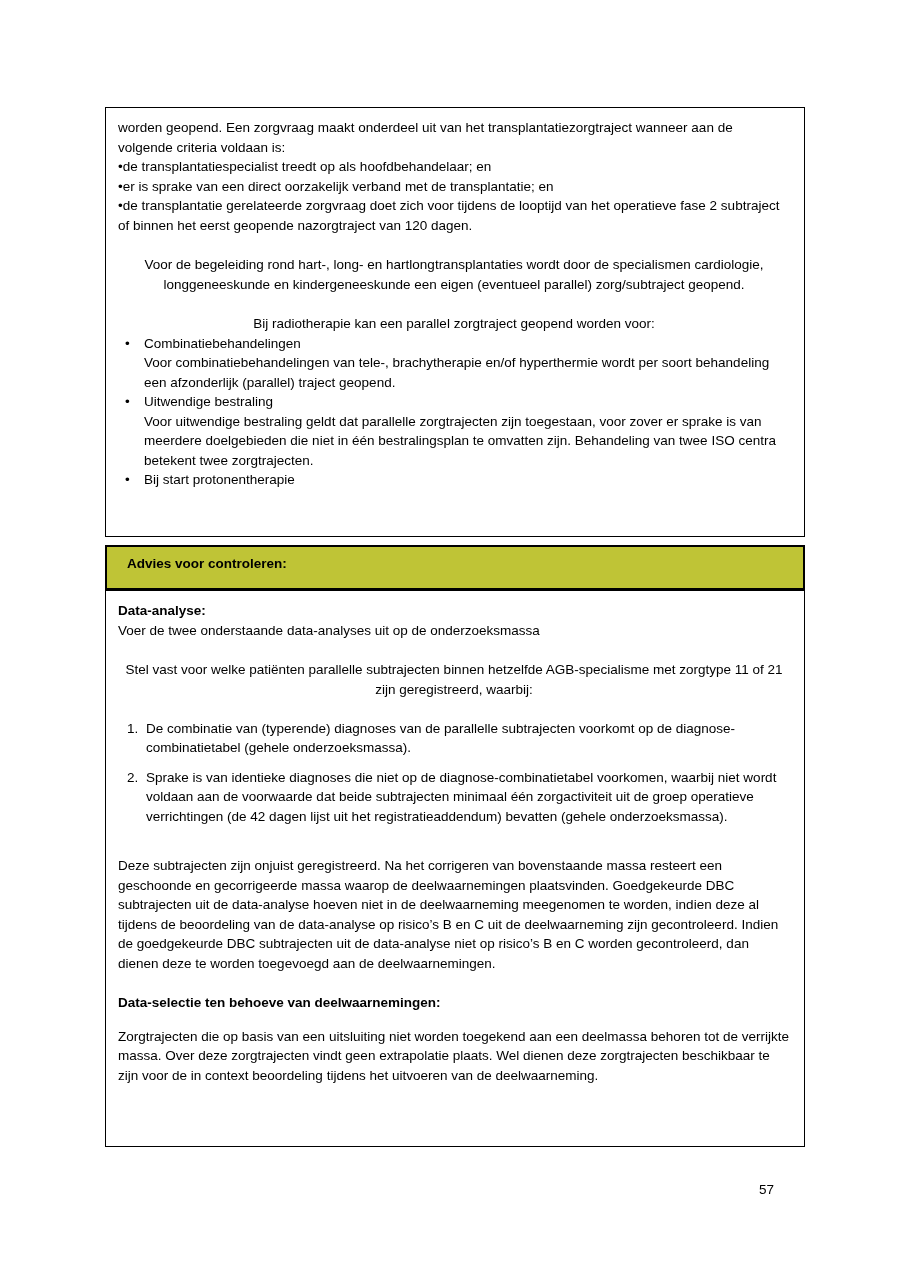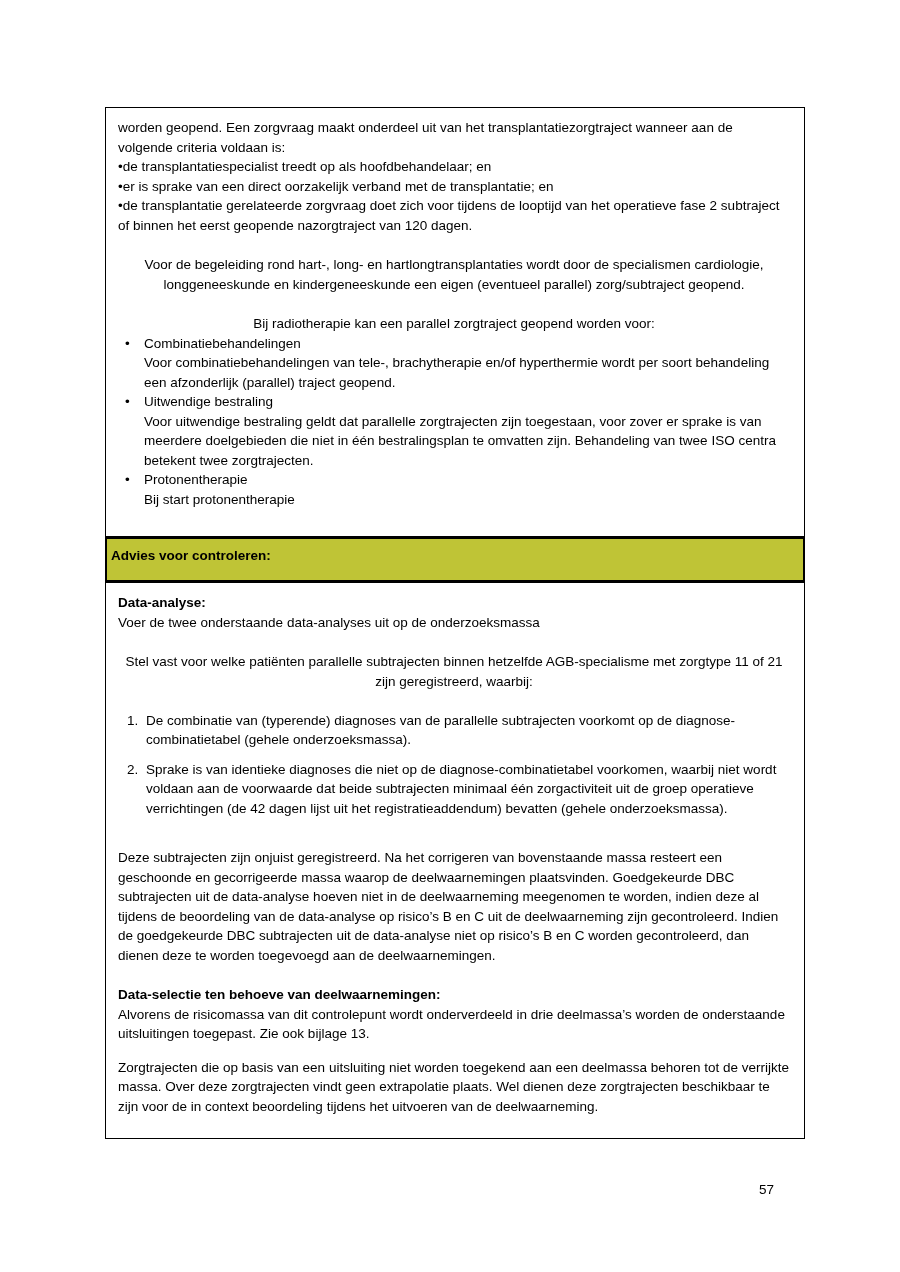--- a/index.html
+++ b/index.html
@@ -27,24 +27,25 @@
     font-size: 13.5px;
     line-height: 19.5px;
   }
   .box-top { height: 430px; }
   .box-bottom { height: 557px; }
   .banner {
     box-sizing: border-box;
     border: 2px solid #000000;
     background: #bfc436;
     height: 45px;
-    padding: 7px 4px;
+    padding: 7px 20px;
     font-size: 13.5px;
     font-weight: bold;
     line-height: 19px;
+    margin-top: 8px;
   }
   p { margin: 0; }
   .mt { margin-top: 20px; text-align: center; }
   .mt10 { margin-top: 10px; }
   .mt14 { margin-top: 14px; }
   .mt20 { margin-top: 20px; }
   .mt30 { margin-top: 30px; }
   .bold { font-weight: bold; }
   .crit::before { content: "\2022 "; }
   .blist { margin-top: 0; }
@@ -99,21 +100,20 @@
         <div class="bitem">
           <span class="bmark"></span>
           <div class="btext">
             <div>Uitwendige bestraling</div>
             <div>Voor uitwendige bestraling geldt dat parallelle zorgtrajecten zijn toegestaan, voor zover er sprake is van meerdere doelgebieden die niet in één bestralingsplan te omvatten zijn. Behandeling van twee ISO centra betekent twee zorgtrajecten.</div>
           </div>
         </div>
         <div class="bitem">
           <span class="bmark"></span>
           <div class="btext">
-            <div>Protonentherapie</div>
             <div>Bij start protonentherapie</div>
           </div>
         </div>
       </div>
     </section>
 
     <section class="banner" style="background-color: rgb(191, 196, 54);">
       <span>Advies voor controleren:</span>
     </section>
 
@@ -130,21 +130,20 @@
         </div>
         <div class="nitem mt10">
           <span class="nmark">2.</span>
           <div class="ntext">Sprake is van identieke diagnoses die niet op de diagnose-combinatietabel voorkomen, waarbij niet wordt voldaan aan de voorwaarde dat beide subtrajecten minimaal één zorgactiviteit uit de groep operatieve verrichtingen (de 42 dagen lijst uit het registratieaddendum) bevatten (gehele onderzoeksmassa).</div>
         </div>
       </div>
 
       <p class="mt30">Deze subtrajecten zijn onjuist geregistreerd. Na het corrigeren van bovenstaande massa resteert een geschoonde en gecorrigeerde massa waarop de deelwaarnemingen plaatsvinden. Goedgekeurde DBC subtrajecten uit de data-analyse hoeven niet in de deelwaarneming meegenomen te worden, indien deze al tijdens de beoordeling van de data-analyse op risico’s B en C uit de deelwaarneming zijn gecontroleerd. Indien de goedgekeurde DBC subtrajecten uit de data-analyse niet op risico’s B en C worden gecontroleerd, dan dienen deze te worden toegevoegd aan de deelwaarnemingen.</p>
 
       <p class="bold mt20">Data-selectie ten behoeve van deelwaarnemingen:</p>
-      <p>Alvorens de risicomassa van dit controlepunt wordt onderverdeeld in drie deelmassa’s worden de onderstaande uitsluitingen toegepast. Zie ook bijlage 13.</p>
 
       <p class="mt14">Zorgtrajecten die op basis van een uitsluiting niet worden toegekend aan een deelmassa behoren tot de verrijkte massa. Over deze zorgtrajecten vindt geen extrapolatie plaats. Wel dienen deze zorgtrajecten beschikbaar te zijn voor de in context beoordeling tijdens het uitvoeren van de deelwaarneming.</p>
     </section>
 
   </div>
 
   <div class="pagenum">57</div>
 </div>
 
 </body></html>

